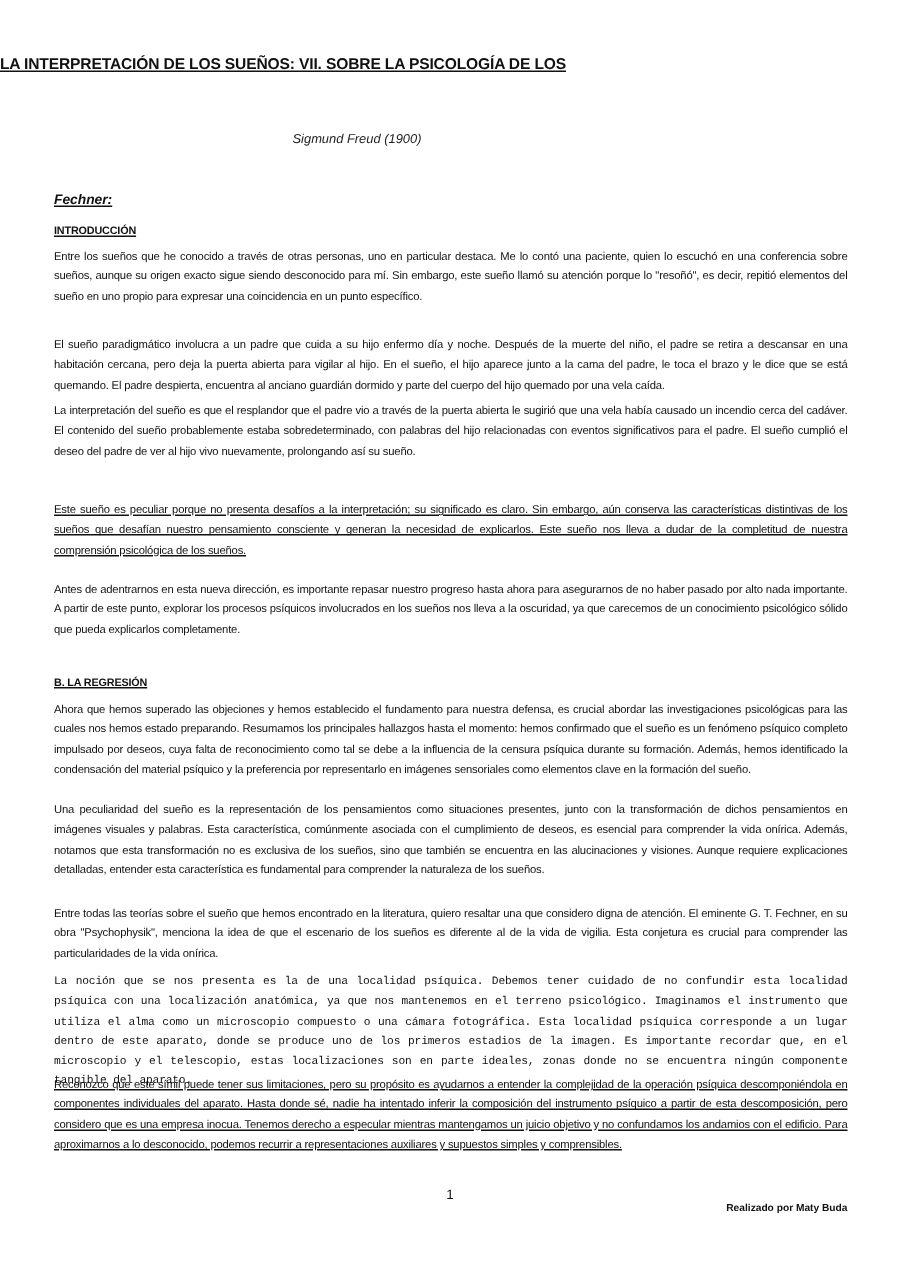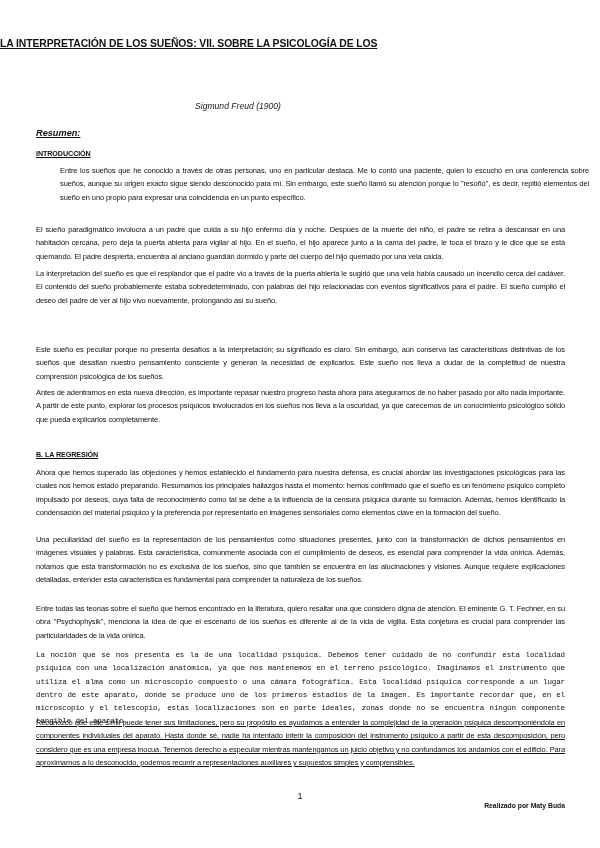--- a/index.html
+++ b/index.html
@@ -4,50 +4,50 @@
 <style>
   html, body { margin: 0; padding: 0; background: #ffffff; }
   body { width: 600px; height: 848px; overflow: hidden; position: relative;
          font-family: "Liberation Sans", "DejaVu Sans", sans-serif; color: #111; }
   .page { position: absolute; left: 0; top: 0; width: 600px; height: 848px; }
   .title { position: absolute; left: 0; width: 600px; text-align: left;
            font-weight: bold; font-size: 10.4px; text-decoration: underline;
            letter-spacing: -0.1px; }
   .t1 { top: 38px; }
   .t2 { top: 62px; }
-  .author { position: absolute; left: 0; width: 476px; top: 101px; text-align: center;
+  .author { position: absolute; left: 0; width: 476px; top: 87px; text-align: center;
             font-style: italic; font-size: 8.6px; color: #222; }
   .resumen { position: absolute; left: 36px; top: 128px; font-weight: bold; font-style: italic;
              text-decoration: underline; font-size: 9.2px; }
   .heading { position: absolute; left: 36px; font-weight: bold; font-size: 7.2px; letter-spacing: -0.1px; text-decoration: underline; }
   .h-intro { top: 149px; }
   .h-regr { top: 450px; }
   .para { position: absolute; left: 36px; width: 529px; font-size: 7.5px; line-height: 13.3px;
           text-align: justify; letter-spacing: -0.12px; margin: 0; }
-  .p1 { top: 164px; margin-left: 24px; }
+  .p1 { top: 164px; }
   .p2 { top: 223px; }
   .p3 { top: 267px; }
-  .p4 { top: 343px; }
+  .p4 { top: 333px; text-decoration: underline; }
   .p5 { top: 386px; }
   .p6 { top: 466px; }
   .p7 { top: 533px; }
   .p8 { top: 602px; }
   .p9 { top: 649px; font-family: Liberation Mono, monospace; }
   .p10 { top: 716px; text-decoration: underline; }
   .pagenum { position: absolute; left: 0; width: 600px; top: 791px; text-align: center; font-size: 9px; }
   .footer { position: absolute; right: 35px; top: 802px; font-weight: bold; font-size: 6.8px; }
 </style>
 </head>
 <body>
 
 <div class="page">
   <div class="title t1">LA INTERPRETACIÓN DE LOS SUEÑOS: VII. SOBRE LA PSICOLOGÍA DE LOS</div>
   <div class="author">Sigmund Freud (1900)</div>
 
-  <div class="resumen">Resumen:</div>
+  <div class="resumen">Fechner:</div>
 
   <div class="heading h-intro">INTRODUCCIÓN</div>
   <p class="para p1">Entre los sueños que he conocido a través de otras personas, uno en particular destaca. Me lo contó una paciente, quien lo escuchó en una conferencia sobre sueños, aunque su origen exacto sigue siendo desconocido para mí. Sin embargo, este sueño llamó su atención porque lo "resoñó", es decir, repitió elementos del sueño en uno propio para expresar una coincidencia en un punto específico.</p>
   <p class="para p2">El sueño paradigmático involucra a un padre que cuida a su hijo enfermo día y noche. Después de la muerte del niño, el padre se retira a descansar en una habitación cercana, pero deja la puerta abierta para vigilar al hijo. En el sueño, el hijo aparece junto a la cama del padre, le toca el brazo y le dice que se está quemando. El padre despierta, encuentra al anciano guardián dormido y parte del cuerpo del hijo quemado por una vela caída.</p>
   <p class="para p3">La interpretación del sueño es que el resplandor que el padre vio a través de la puerta abierta le sugirió que una vela había causado un incendio cerca del cadáver. El contenido del sueño probablemente estaba sobredeterminado, con palabras del hijo relacionadas con eventos significativos para el padre. El sueño cumplió el deseo del padre de ver al hijo vivo nuevamente, prolongando así su sueño.</p>
   <p class="para p4">Este sueño es peculiar porque no presenta desafíos a la interpretación; su significado es claro. Sin embargo, aún conserva las características distintivas de los sueños que desafían nuestro pensamiento consciente y generan la necesidad de explicarlos. Este sueño nos lleva a dudar de la completitud de nuestra comprensión psicológica de los sueños.</p>
   <p class="para p5">Antes de adentrarnos en esta nueva dirección, es importante repasar nuestro progreso hasta ahora para asegurarnos de no haber pasado por alto nada importante. A partir de este punto, explorar los procesos psíquicos involucrados en los sueños nos lleva a la oscuridad, ya que carecemos de un conocimiento psicológico sólido que pueda explicarlos completamente.</p>
 
   <div class="heading h-regr">B. LA REGRESIÓN</div>
   <p class="para p6">Ahora que hemos superado las objeciones y hemos establecido el fundamento para nuestra defensa, es crucial abordar las investigaciones psicológicas para las cuales nos hemos estado preparando. Resumamos los principales hallazgos hasta el momento: hemos confirmado que el sueño es un fenómeno psíquico completo impulsado por deseos, cuya falta de reconocimiento como tal se debe a la influencia de la censura psíquica durante su formación. Además, hemos identificado la condensación del material psíquico y la preferencia por representarlo en imágenes sensoriales como elementos clave en la formación del sueño.</p>

